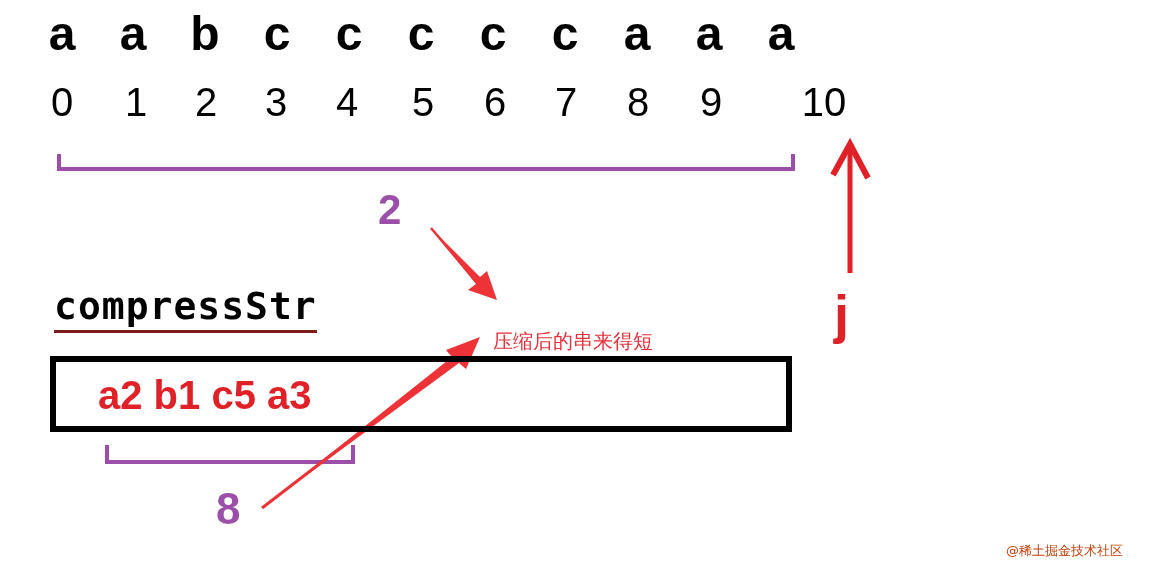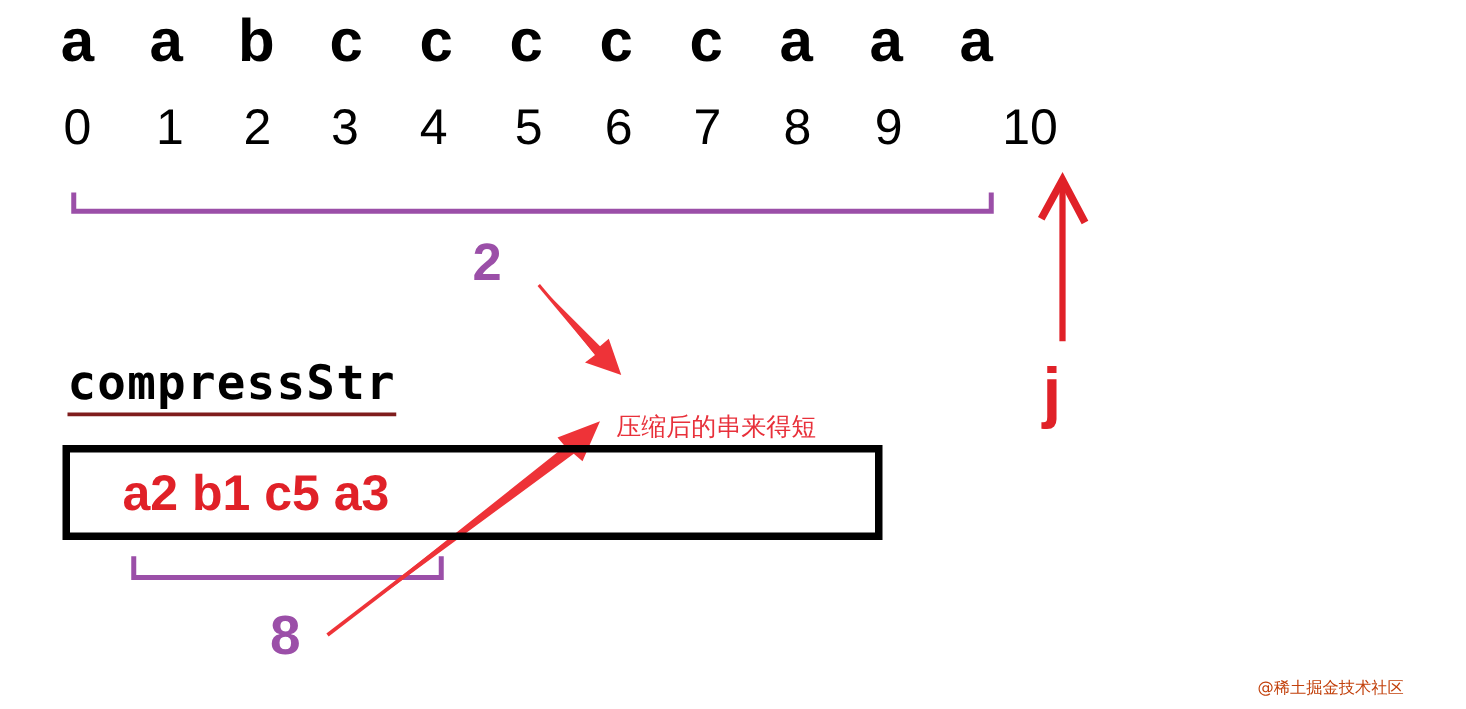--- a/index.html
+++ b/index.html
@@ -70,19 +70,19 @@
 </svg>
 
 <div class="abs purple-num" style="left:378px; top:186px; font-size:42px; line-height:48px;">2</div>
 
 <div class="abs jlabel" style="left:834px; top:282px; line-height:64px;">j</div>
 
 <div class="abs label-code" style="left:54px; top:282px; line-height:48px; border-bottom:3px solid #7f1d1d; padding-bottom:0px;">compressStr</div>
 
 <div class="abs note" style="left:493px; top:316px; line-height:26px;margin-top:12px;">压缩后的串来得短</div>
 
-<div class="abs box" style="left:50px; top:356px; width:656px; height:76px;">
+<div class="abs box" style="left:50px; top:356px; width:742px; height:76px;">
   <div class="abs compressed" style="left:42px; top:10px; line-height:46px;">a2 b1 c5 a3</div>
 </div>
 
 <div class="abs purple-num" style="left:216px; top:484px; font-size:44px; line-height:50px;">8</div>
 
 <div class="abs watermark" style="left:1006px; top:540px; line-height:22px;">@稀土掘金技术社区</div>
 
 </body></html>

